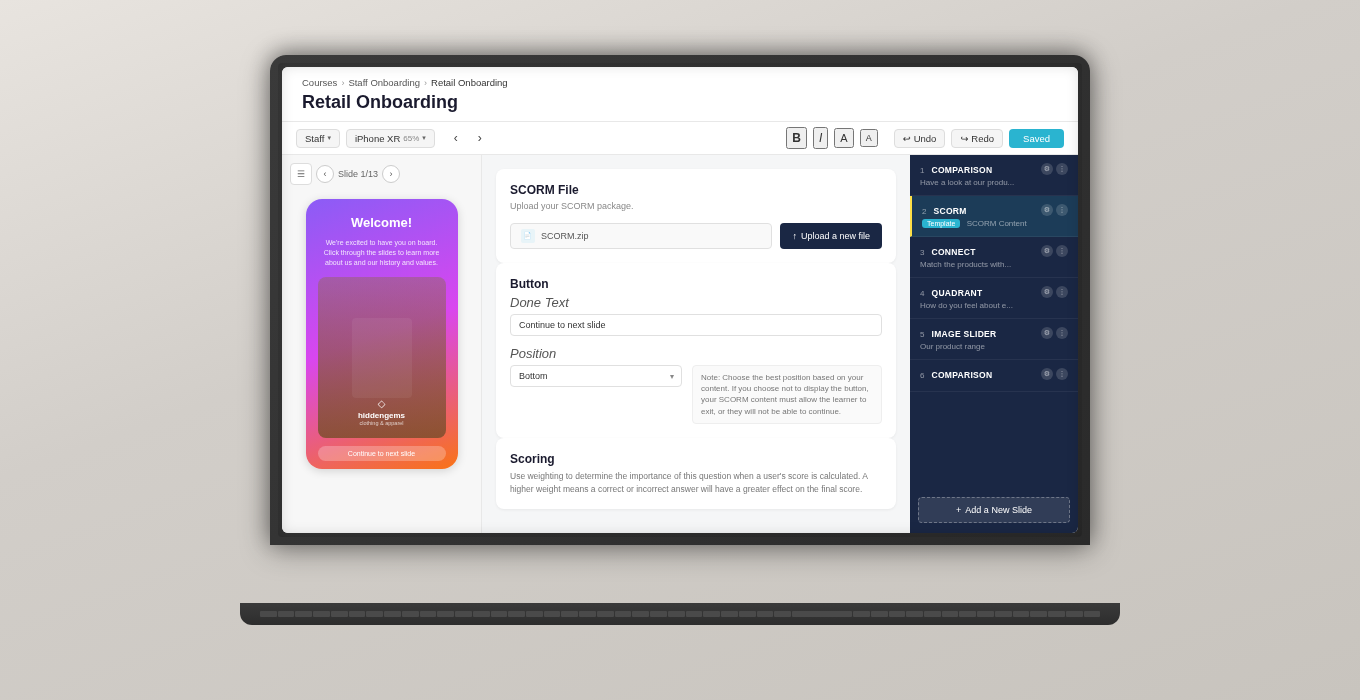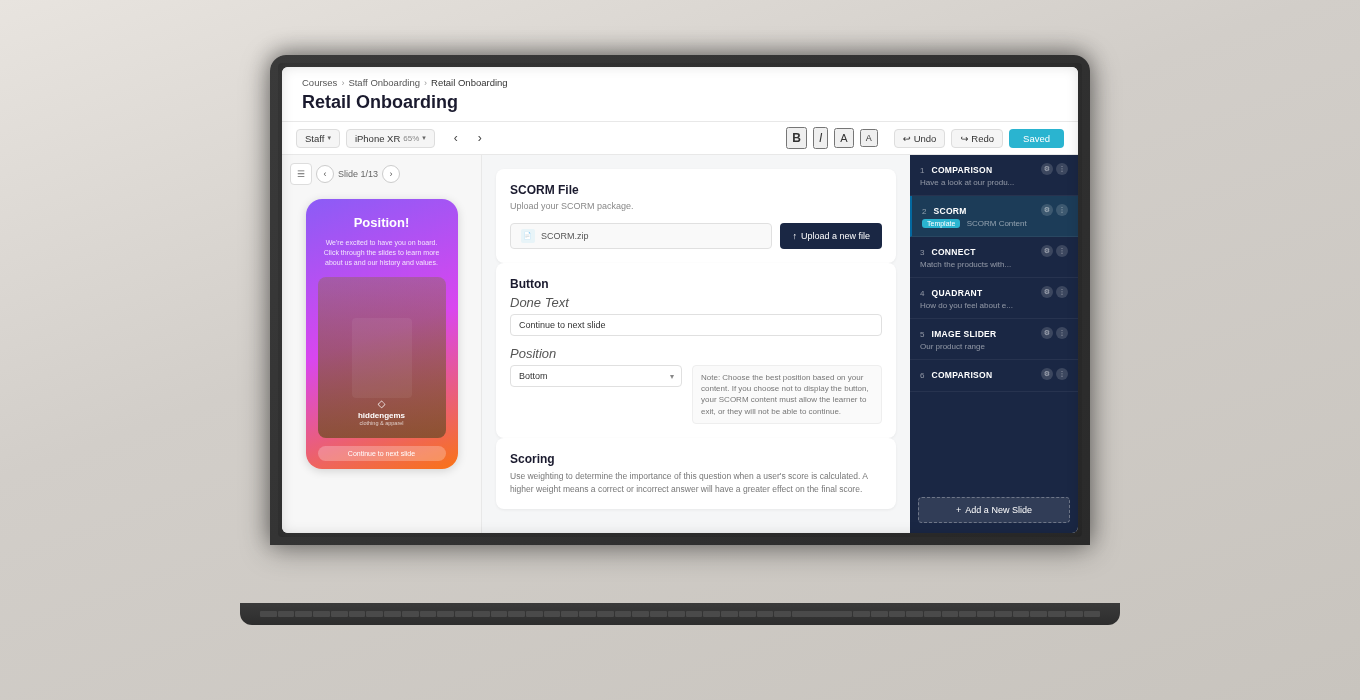--- a/index.html
+++ b/index.html
@@ -515,21 +515,21 @@
       padding: 1px 5px;
       background: #2ab4d0;
       color: #fff;
       border-radius: 3px;
       font-size: 7px;
       margin-right: 4px;
     }
 
     .slide-item-active {
       background: rgba(42,180,208,0.15);
-      border-left: 2px solid #0369a1;
+      border-left: 2px solid #fde047;
     }
 
     .add-slide-btn {
       margin: 10px 8px;
       padding: 7px;
       background: rgba(255,255,255,0.1);
       border: 1px dashed rgba(255,255,255,0.3);
       border-radius: 4px;
       color: #fff;
       font-size: 9px;
@@ -650,21 +650,21 @@
                   <span style="font-size:9px;color:#666;">☰</span>
                 </div>
                 <div class="slide-controls">
                   <button class="slide-nav-btn">‹</button>
                   <span>Slide 1/13</span>
                   <button class="slide-nav-btn">›</button>
                 </div>
               </div>
 
               <div class="slide-preview">
-                <div class="slide-welcome">Position!</div>
+                <div class="slide-welcome">Welcome!</div>
                 <div class="slide-text">We're excited to have you on board. Click through the slides to learn more about us and our history and values.</div>
                 <div class="slide-img-area">
 
                   <div style="position:absolute;inset:0;background:linear-gradient(180deg, rgba(160,100,60,0.4) 0%, rgba(100,60,30,0.6) 100%);border-radius:8px;"></div>
                   <div style="position:absolute;inset:0;display:flex;align-items:center;justify-content:center;opacity:0.3;">
                     <div style="width:60px;height:80px;background:rgba(255,255,255,0.2);border-radius:4px;"></div>
                   </div>
                   <div class="slide-logo" style="position:relative;z-index:1;">
                     <div style="color:rgba(255,255,255,0.9);font-size:10px;margin-bottom:2px;">◇</div>
                     <div class="slide-logo-text">hiddengems</div>

